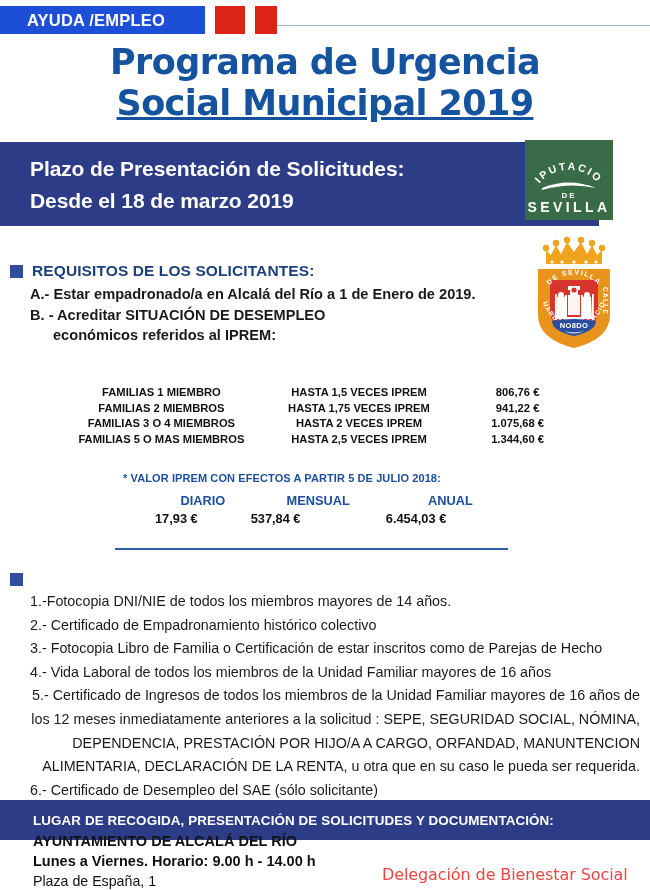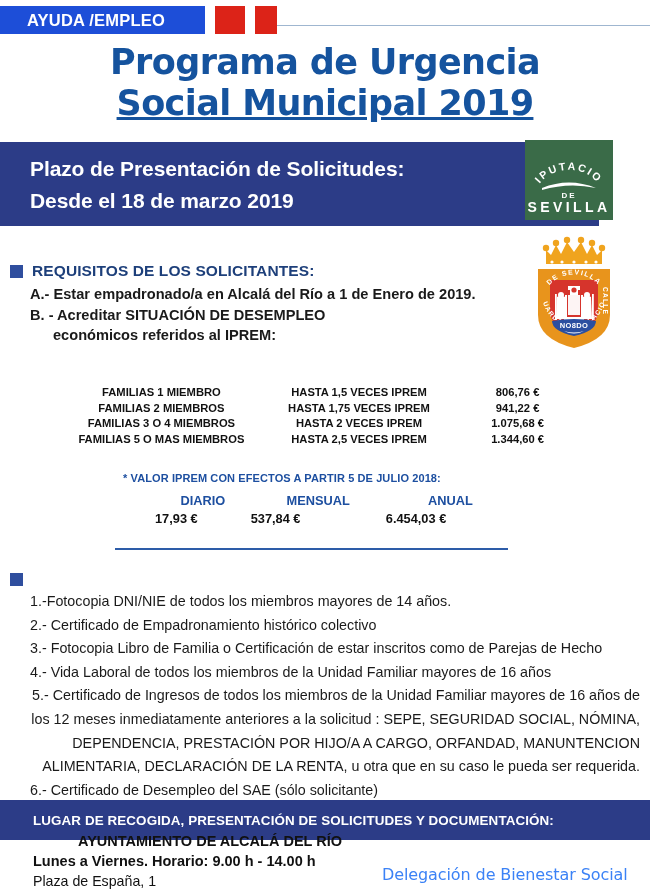--- a/index.html
+++ b/index.html
@@ -228,42 +228,41 @@
     padding-left: 33px;
     box-sizing: border-box;
   }
   .foot-l1 {
     position: absolute;
     left: 33px;
     top: 833px;
     font-weight: bold;
     font-size: 14.5px;
     color: #111111;
-    margin-left: 45px;
   }
   .foot-l2 {
     position: absolute;
     left: 33px;
     top: 853px;
     font-weight: bold;
     font-size: 14.5px;
     color: #111111;
   }
   .foot-l3 {
     position: absolute;
     left: 33px;
     top: 873px;
     font-size: 14.2px;
     color: #111111;
   }
   .deleg {
     position: absolute;
     left: 382px;
     top: 865px;
-    color: #3b82f6;
+    color: #ef4444;
     font-family: "DejaVu Sans", sans-serif;
     font-size: 16px;
     letter-spacing: -0.1px;
   }
 </style>
 </head>
 <body>
 
 <div id="poster">
 

